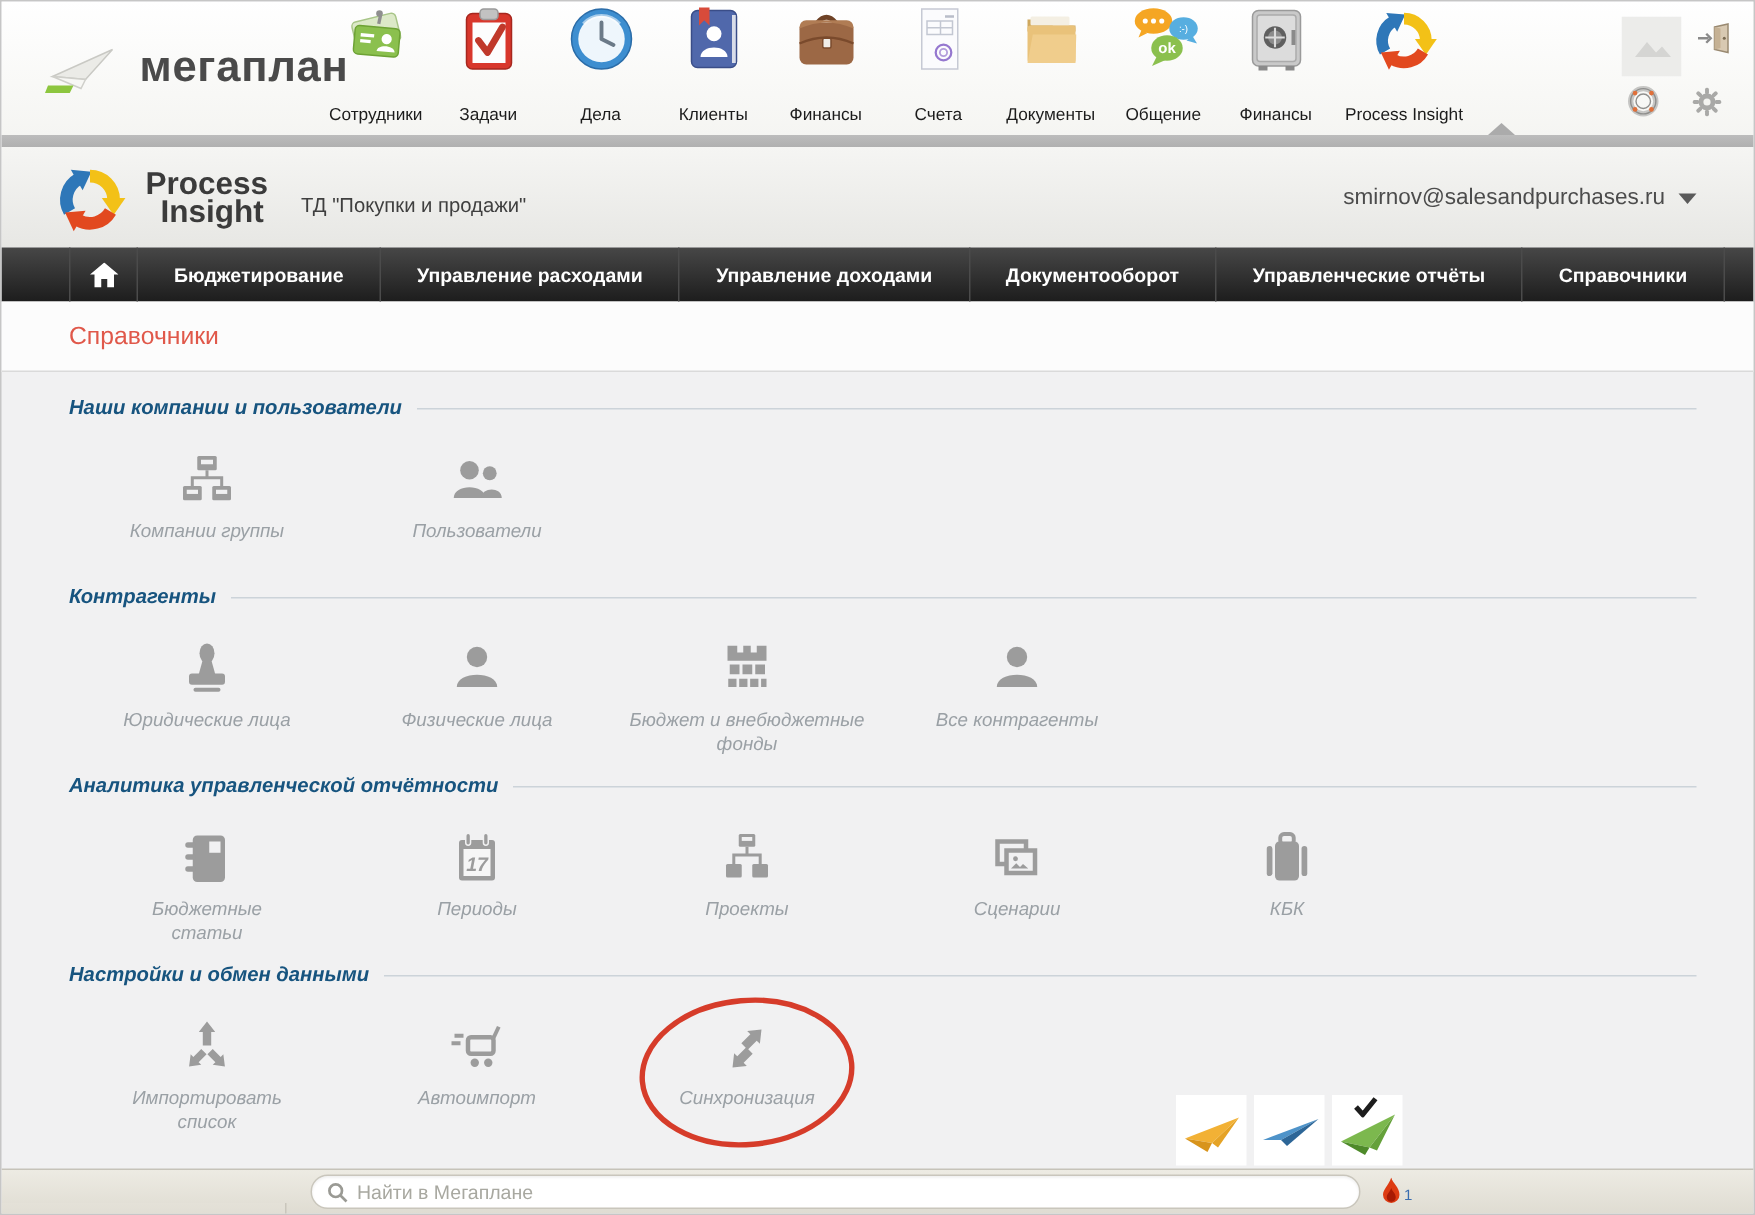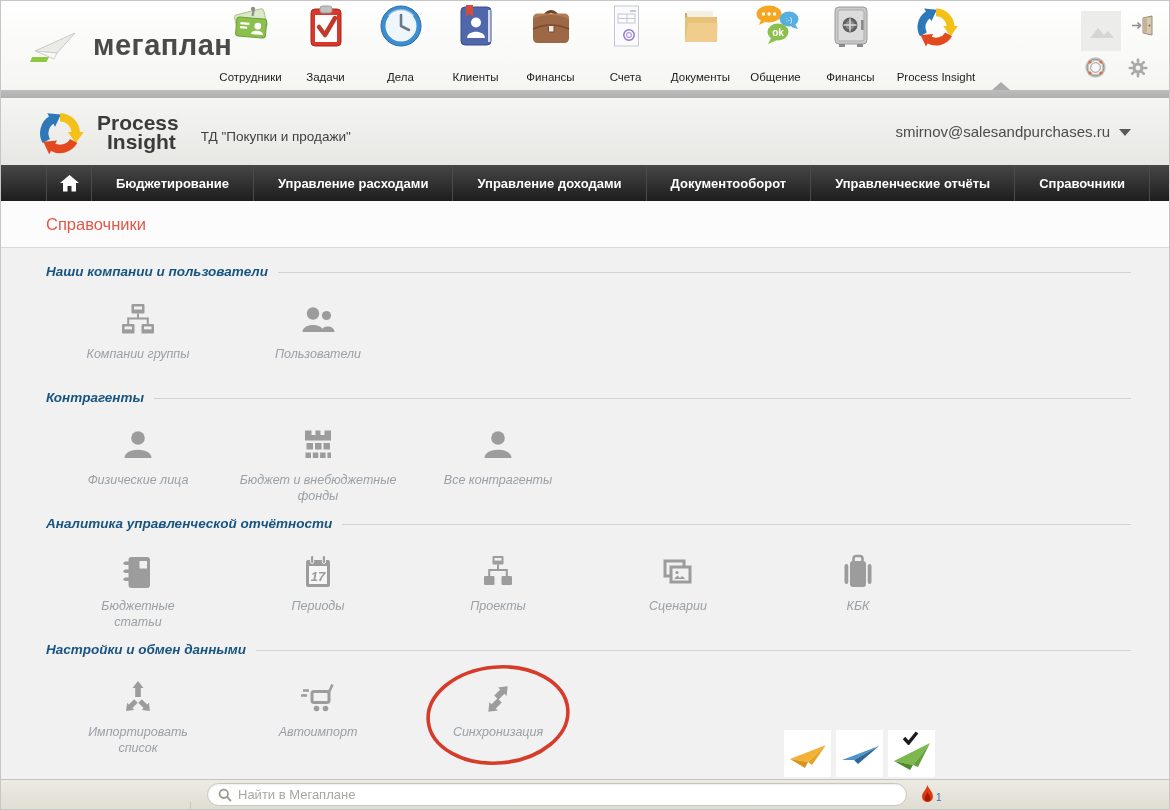--- a/index.html
+++ b/index.html
@@ -410,20 +410,33 @@
     <div class="section">
       <div class="sec-head">
         <span class="sec-title">Контрагенты</span>
         <span class="sec-line"></span>
       </div>
       <div class="sec-items">
         <div class="ditem">
           <div class="ditem-icon">
             <svg width="40" height="40" viewBox="0 0 40 40">
               <g fill="#9c9c9c">
+                <ellipse cx="20" cy="8.5" rx="5" ry="6.5"></ellipse>
+                <path d="M17 13.5 h6 l2.5 9 h-11 z"></path>
+                <rect x="8" y="22" width="24" height="7.5" rx="2"></rect>
+                <rect x="11" y="31.5" width="18" height="2.6" rx="1.3"></rect>
+              </g>
+            </svg>
+          </div>
+          <div class="ditem-label">Юридические лица</div>
+        </div>
+        <div class="ditem">
+          <div class="ditem-icon">
+            <svg width="40" height="40" viewBox="0 0 40 40">
+              <g fill="#9c9c9c">
                   <circle cx="20" cy="11" r="6.8"></circle>
                   <path d="M6.5 31 c0-11 27-11 27 0 z"></path>
                 </g>
             </svg>
           </div>
           <div class="ditem-label">Физические лица</div>
         </div>
         <div class="ditem wide">
           <div class="ditem-icon">
             <svg width="40" height="40" viewBox="0 0 40 40">

